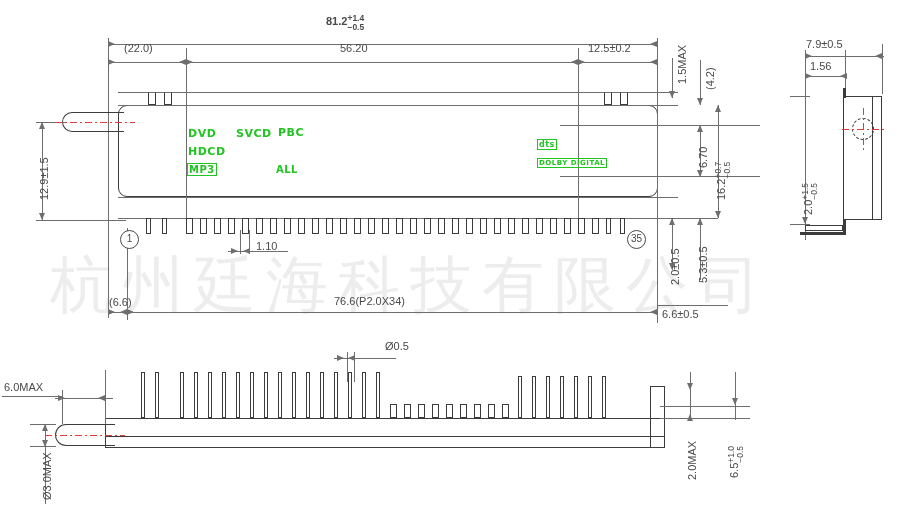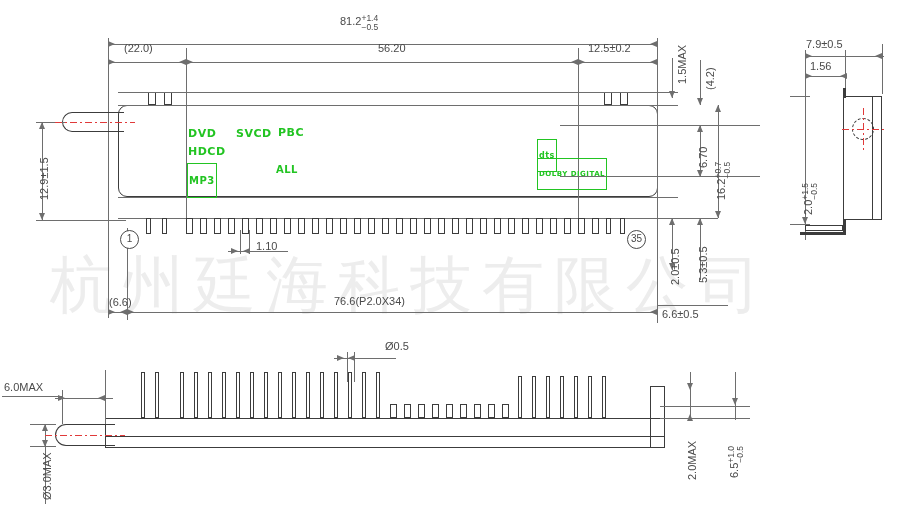--- a/index.html
+++ b/index.html
@@ -69,21 +69,21 @@
   .colon{position:absolute;width:4px;}
   .colon i{display:block;width:4px;height:4px;background:#22c422;border-radius:50%;}
   .colon i+i{margin-top:18px;}
 
   .disc{position:absolute;width:26px;height:26px;border-radius:50%;
      border:6px dashed #22c422;box-sizing:border-box;}
   .playtri{position:absolute;width:0;height:0;border-top:5px solid transparent;
      border-bottom:5px solid transparent;border-left:9px solid #22c422;}
   .pausebar{position:absolute;width:2.5px;height:10px;background:#22c422;}
   .rep{position:absolute;width:13px;height:9px;border:2px solid #22c422;border-radius:50%;box-sizing:border-box;}
-  .boxed{border:1.5px solid #22c422;padding:11px 1px;}
+  .boxed{border:1.5px solid #22c422;padding:0 1px;}
 
   
   .pin{position:absolute;border:1px solid #3c3c3c;box-sizing:border-box;background:#fff;z-index:4;}
   .pinlong{position:absolute;border:1px solid #3c3c3c;box-sizing:border-box;background:#fff;z-index:4;}
   .tab{position:absolute;border:1px solid #3c3c3c;box-sizing:border-box;background:#fff;z-index:4;}
 
   .circ{position:absolute;border:1px dashed #3c3c3c;border-radius:50%;box-sizing:border-box;z-index:5;}
 </style>
 </head>
 <body>
@@ -94,36 +94,36 @@
 
   <div class="dimln dimv thin" style="left:108px;top:38px;height:280px;"></div>
   <div class="dimln dimv thin" style="left:186px;top:48px;height:185px;"></div>
   <div class="dimln dimv thin" style="left:578px;top:48px;height:175px;"></div>
   <div class="dimln dimv thin" style="left:657px;top:38px;height:285px;"></div>
   <div class="dimln dimv thin" style="left:127px;top:228px;height:92px;"></div>
 
   <div class="dimln dimh" style="left:108px;top:44px;width:549px;"></div>
   <div class="ar ar-r" style="left:108px;top:41px;"></div>
   <div class="ar ar-l" style="left:650px;top:41px;"></div>
-  <div class="dt" style="left:340px;top:14px;">
+  <div class="dt" style="left:326px;top:14px;font-weight:bold;">
     <span>81.2</span><span class="tolwrap"><span class="tol">
       <span>+1.4</span>
       <span>−0.5</span>
     </span></span>
   </div>
 
   <div class="dimln dimh" style="left:108px;top:62px;width:78px;"></div>
   <div class="ar ar-r" style="left:108px;top:59px;"></div>
   <div class="ar ar-l" style="left:179px;top:59px;"></div>
   <div class="dt" style="left:124px;top:42px;">(22.0)</div>
 
   <div class="dimln dimh" style="left:186px;top:62px;width:392px;"></div>
   <div class="ar ar-r" style="left:186px;top:59px;"></div>
   <div class="ar ar-l" style="left:571px;top:59px;"></div>
-  <div class="dt" style="left:378px;top:42px;text-align:center;">56.20</div>
+  <div class="dt" style="left:340px;top:42px;text-align:center;">56.20</div>
 
   <div class="dimln dimh" style="left:578px;top:62px;width:79px;"></div>
   <div class="ar ar-r" style="left:578px;top:59px;"></div>
   <div class="ar ar-l" style="left:650px;top:59px;"></div>
   <div class="dt" style="left:588px;top:42px;">12.5±0.2</div>
 
   <div class="dimln dimv" style="left:672px;top:58px;height:40px;"></div>
   <div class="ar ar-d" style="left:669px;top:91px;"></div>
   <div class="dt vert" style="left:676px;top:84px;">1.5MAX</div>
 

